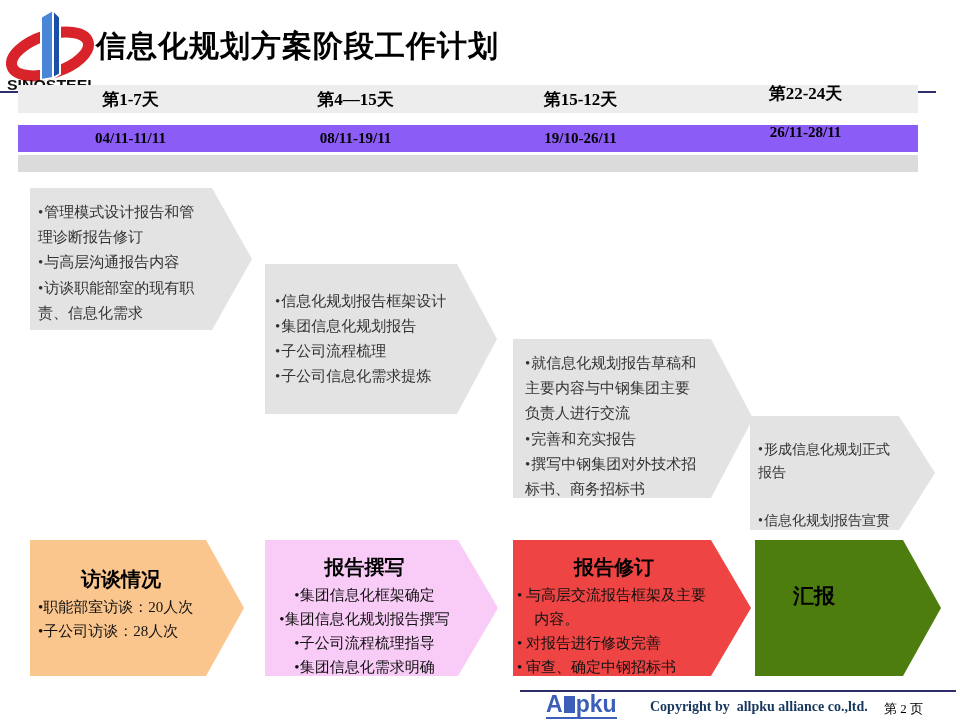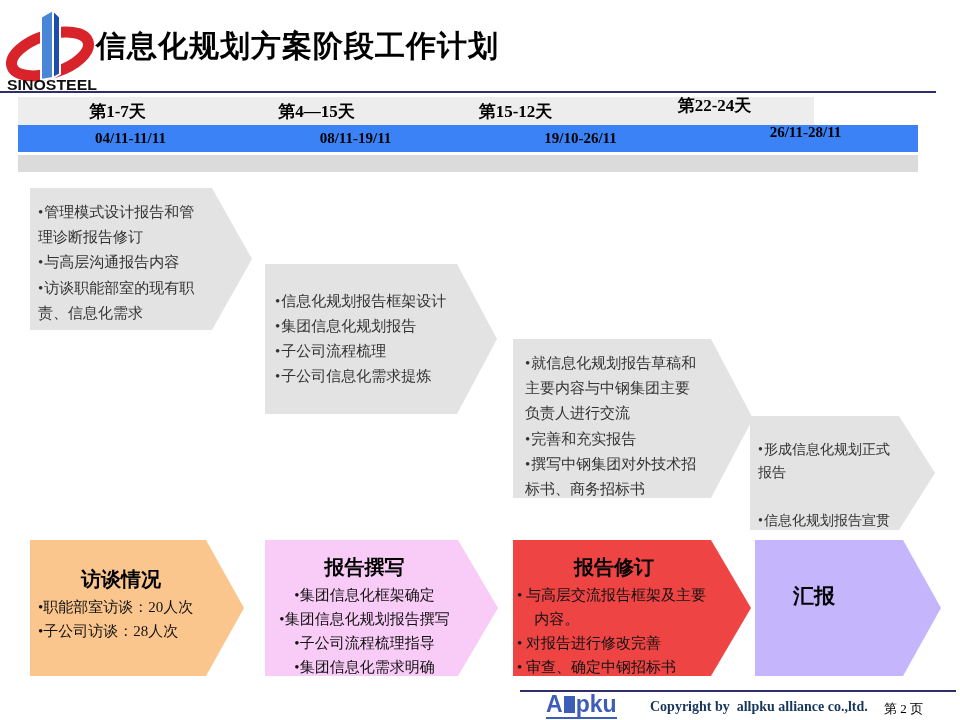--- a/index.html
+++ b/index.html
@@ -6,22 +6,22 @@
   .slide{position:relative;width:960px;height:720px;background:#fff;overflow:hidden;
          font-family:"Liberation Serif", serif;color:#000;}
 
   
   .logo{position:absolute;left:6px;top:4px;width:96px;height:88px;}
   .page-title{position:absolute;left:96px;top:26px;font-family:"Liberation Sans",sans-serif;
               font-weight:700;font-size:30px;letter-spacing:1px;color:#000;}
   .topline{position:absolute;left:0;top:91px;width:936px;height:2px;background:#2E2E6B;}
 
   
-  .row-labels{position:absolute;left:18px;top:97px;width:796px;height:28px;background:#EDEDED;display:flex;}
-  .row-dates {position:absolute;left:18px;top:125px;width:900px;height:27px;background:#3b82f6;display:flex;}
+  .row-labels{position:absolute;left:18px;top:85px;width:900px;height:28px;background:#EDEDED;display:flex;}
+  .row-dates {position:absolute;left:18px;top:125px;width:900px;height:27px;background:#8b5cf6;display:flex;}
   .row-tail  {position:absolute;left:18px;top:155px;width:900px;height:17px;background:#DBDBDB;}
   .tl-cell{flex:1;display:flex;align-items:center;justify-content:center;
            font-weight:700;font-size:17px;color:#000;}
   .row-dates .tl-cell{font-size:15px;}
   .up{transform:translateY(-6px);}
 
   
   .chev{position:absolute;background:#E3E3E3;
         clip-path:polygon(0 0, calc(100% - var(--tip)) 0, 100% 50%, calc(100% - var(--tip)) 100%, 0 100%);}
   .chev ul{margin:0;padding:0;list-style:none;}
@@ -49,21 +49,21 @@
   .b1 li::before{content:"\2022";}
 
   .b2{left:265px;width:233px;--tip:40px;background:#F9CBF7;padding:14px 38px 0 4px;}
   .b2 li{text-align:center;}
   .b2 li::before{content:"\2022";}
 
   .b3{left:513px;width:238px;--tip:40px;background:#ef4444;padding:14px 40px 0 4px;}
   .b3 li{padding-left:1.15em;text-indent:-1.15em;}
   .b3 li::before{content:"\2022\00A0";}
 
-  .b4{left:755px;width:186px;--tip:38px;background:#c4b5fd;display:flex;align-items:center;}
+  .b4{left:755px;width:186px;--tip:38px;background:#4d7c0f;display:flex;align-items:center;}
   .b4 .ph-title{margin:-24px 0 0 38px;font-size:21px;}
 
   
   .footline{position:absolute;left:520px;top:690px;width:436px;height:2px;background:#2E2E6B;}
   .allpku{position:absolute;left:546px;top:693px;font-family:"Liberation Sans",sans-serif;
           font-weight:700;font-size:23px;color:#3D5EB8;border-bottom:2px solid #3D5EB8;
           line-height:1;padding-bottom:1px;}
   .lg-block{display:inline-block;width:11px;height:17px;background:#3D5EB8;margin:0 1px;vertical-align:-1px;}
   .copyright{position:absolute;left:650px;top:699px;font-weight:700;font-size:14px;color:#17365D;white-space:pre;}
   .pagenum{position:absolute;left:884px;top:700px;font-size:13px;color:#000;white-space:pre;}

